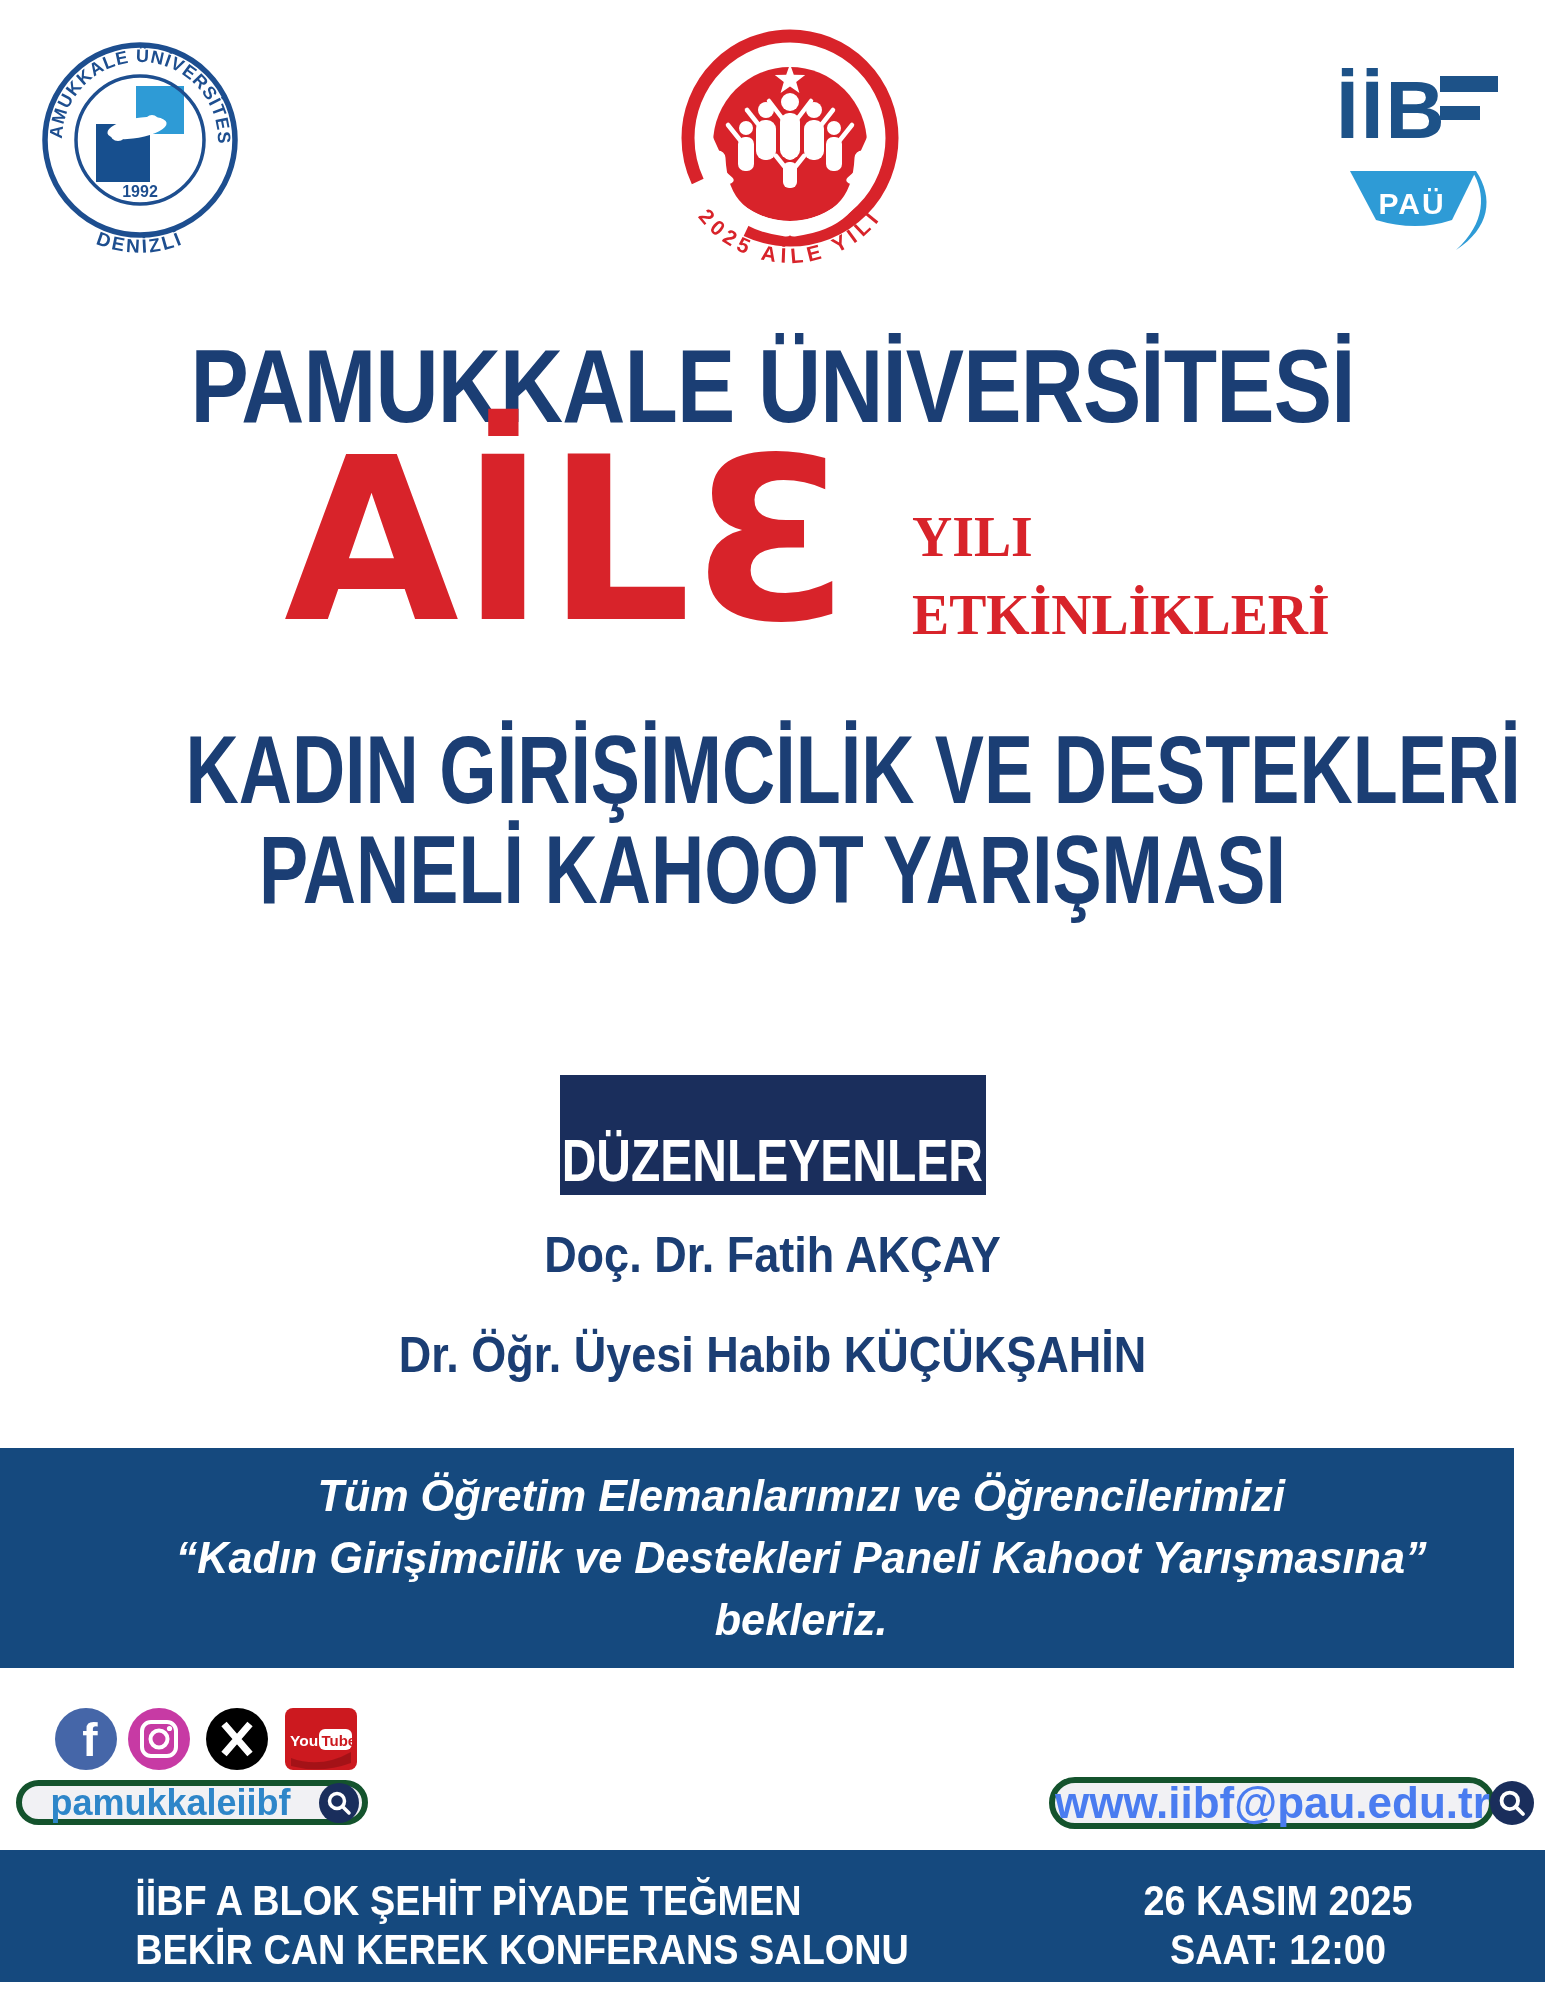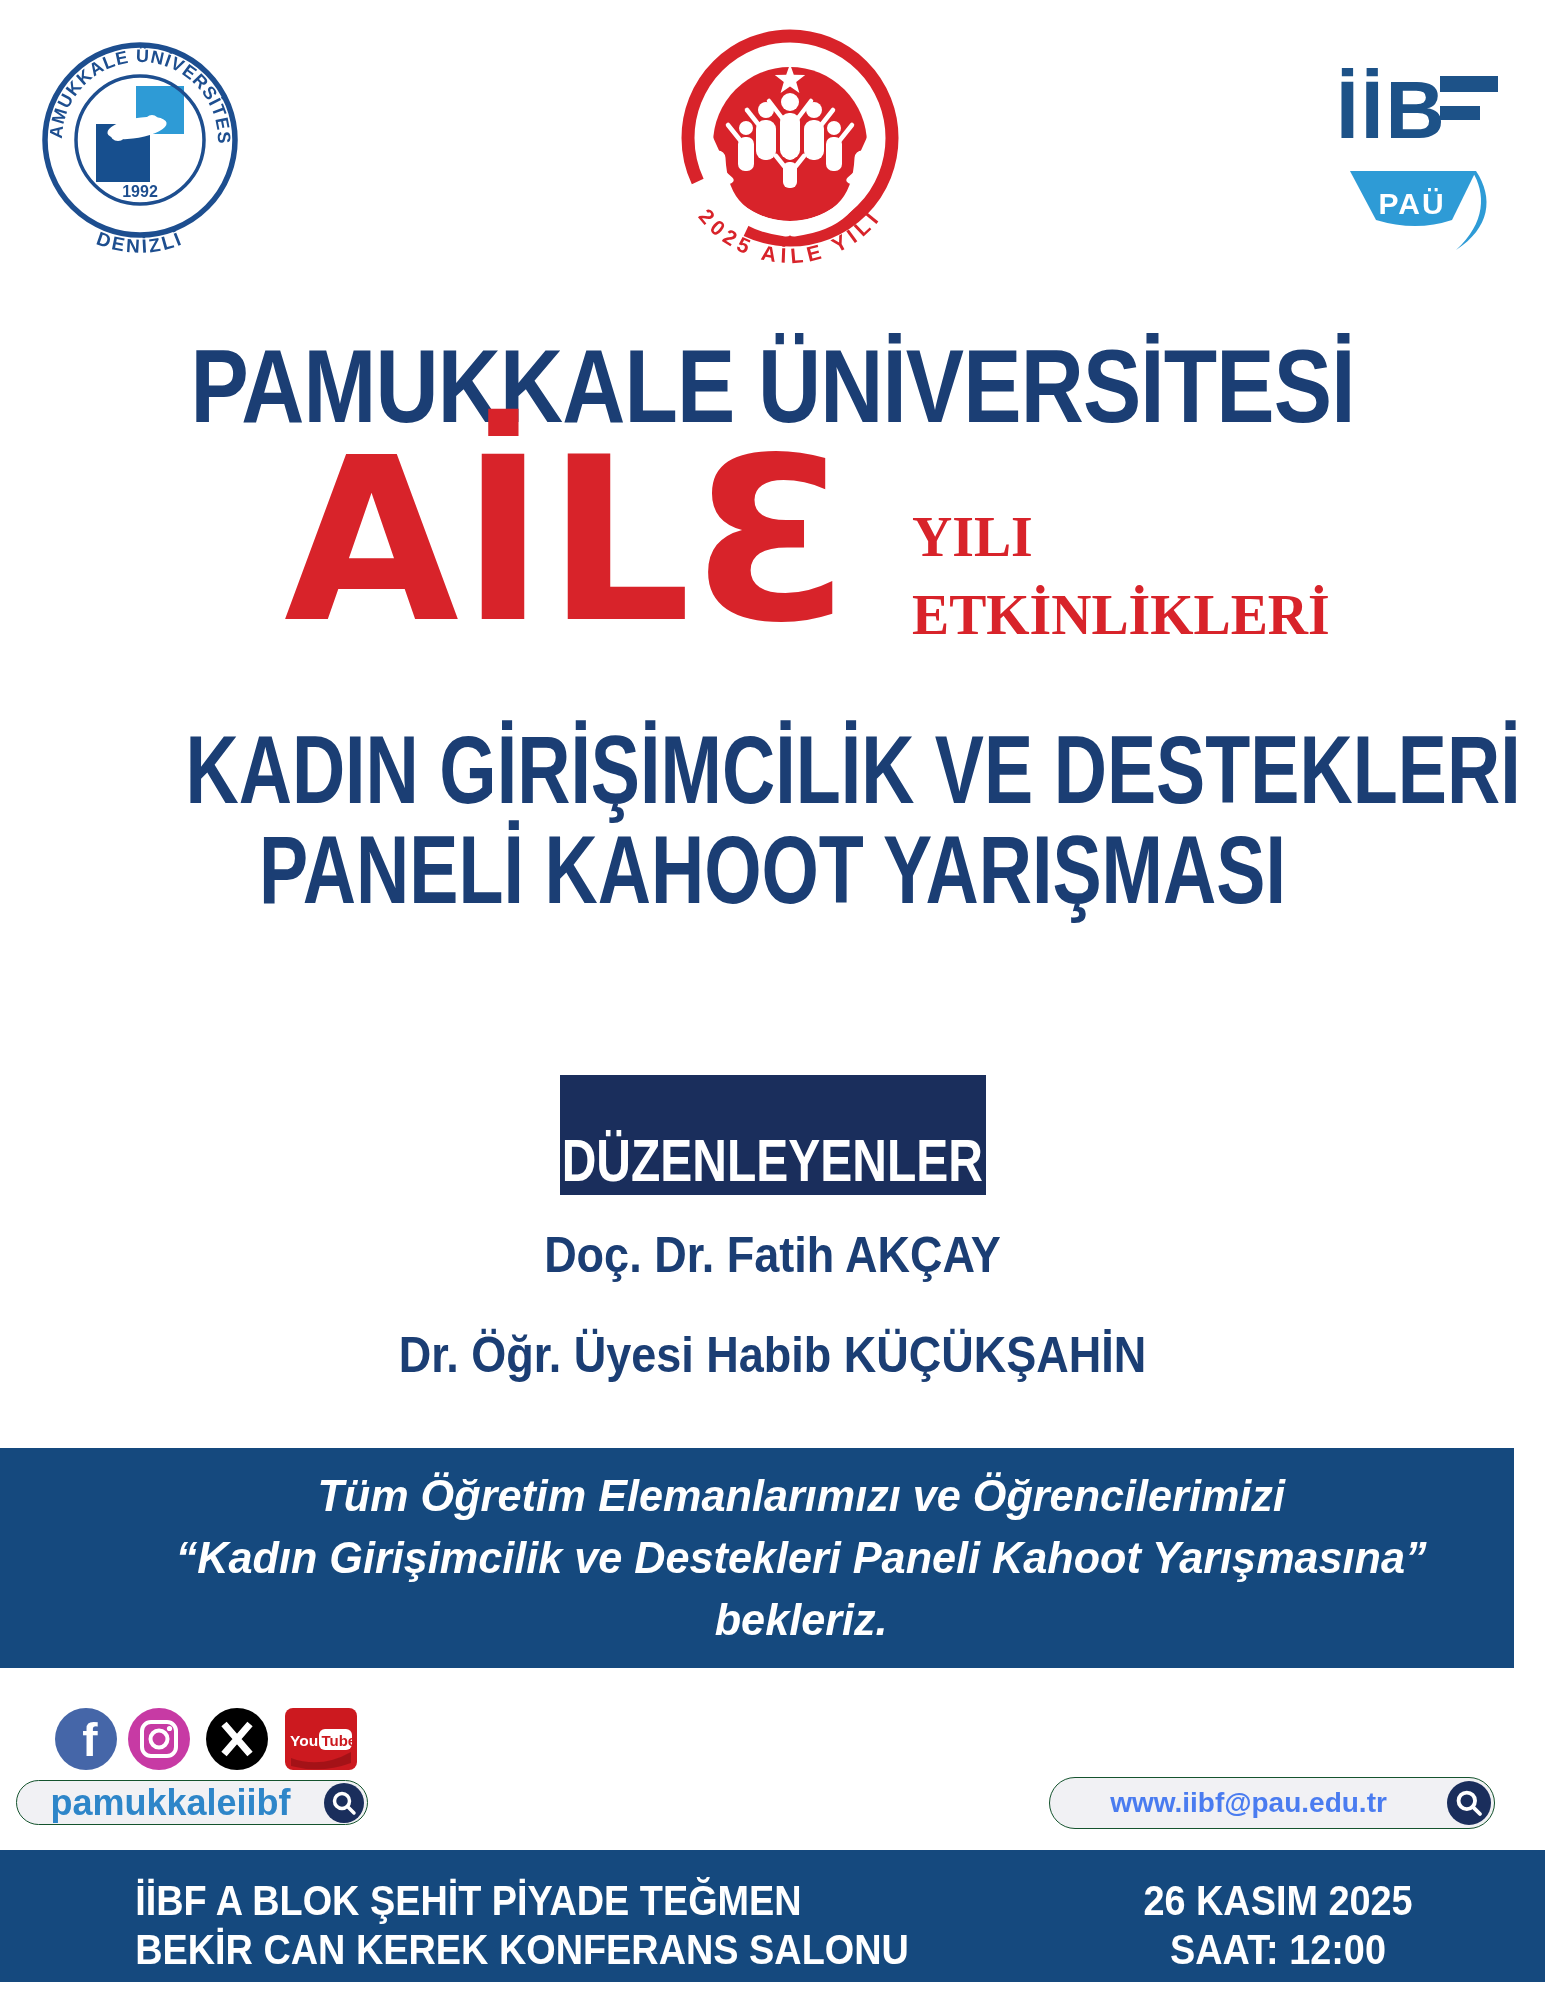--- a/index.html
+++ b/index.html
@@ -41,27 +41,27 @@
   
   .banner{position:absolute;top:1448px;left:0;width:1514px;height:220px;background:#15497e;}
   .banner-inner{padding-top:17px;padding-left:92px;text-align:center;color:#ffffff;
     font-weight:bold;font-style:italic;font-size:45px;line-height:62px;
     transform:scaleX(.96);white-space:nowrap;}
 
   
   .icon{position:absolute;top:1708px;}
   .icon.fb{left:55px;} .icon.ig{left:128px;} .icon.xx{left:206px;} .icon.yt{left:285px;}
 
-  .pill{position:absolute;background:#f1f1f4;border:1px solid #14532d;
+  .pill{position:absolute;background:#f1f1f4;border:6px solid #14532d;
     display:flex;align-items:center;box-sizing:border-box;}
   .pill-left{left:16px;top:1780px;width:352px;height:45px;border-radius:23px;}
   .pill-right{left:1049px;top:1777px;width:446px;height:52px;border-radius:26px;}
   .pill .txt{flex:1;text-align:center;font-weight:bold;white-space:nowrap;}
   .pill-left .txt{font-size:36px;color:#2e86c9;}
-  .pill-right .txt{font-size:28px;color:#4a7cf0;}
+  .pill-right .txt{font-size:44px;color:#4a7cf0;}
   .pill .mag{margin-right:3px;flex:0 0 auto;}
 
   
   .footer{position:absolute;top:1850px;left:0;width:1545px;height:132px;background:#15497e;color:#fff;}
   .footer .block{position:absolute;top:26px;text-align:center;font-weight:bold;
     font-size:43px;line-height:49px;transform:scaleX(.88);white-space:nowrap;}
   .footer .venue{left:92px;width:720px;}
   .footer .datetime{left:1056px;width:444px;}
 </style>
 </head>

